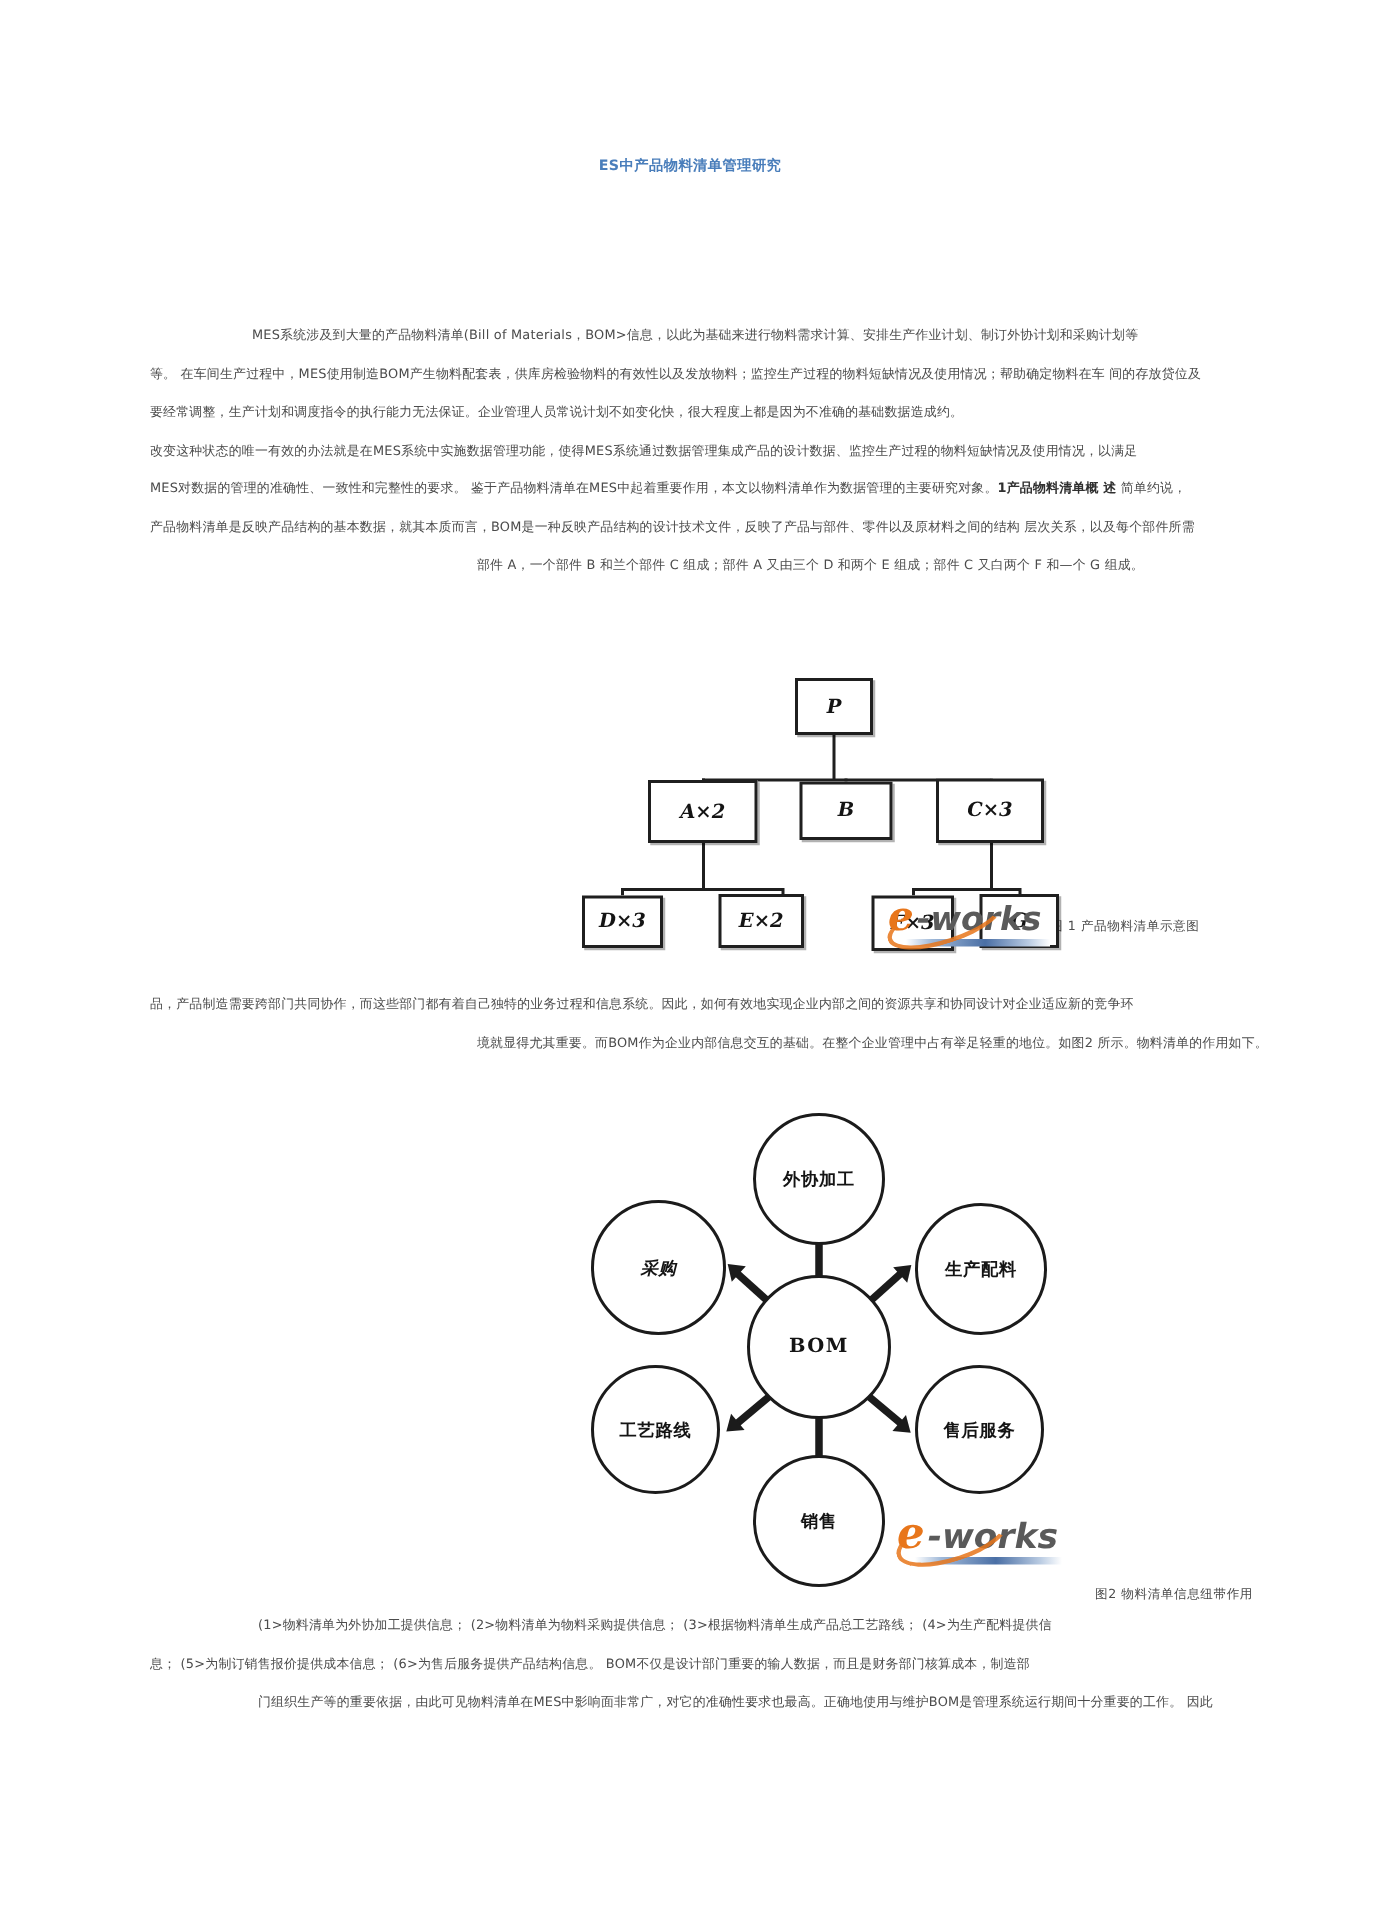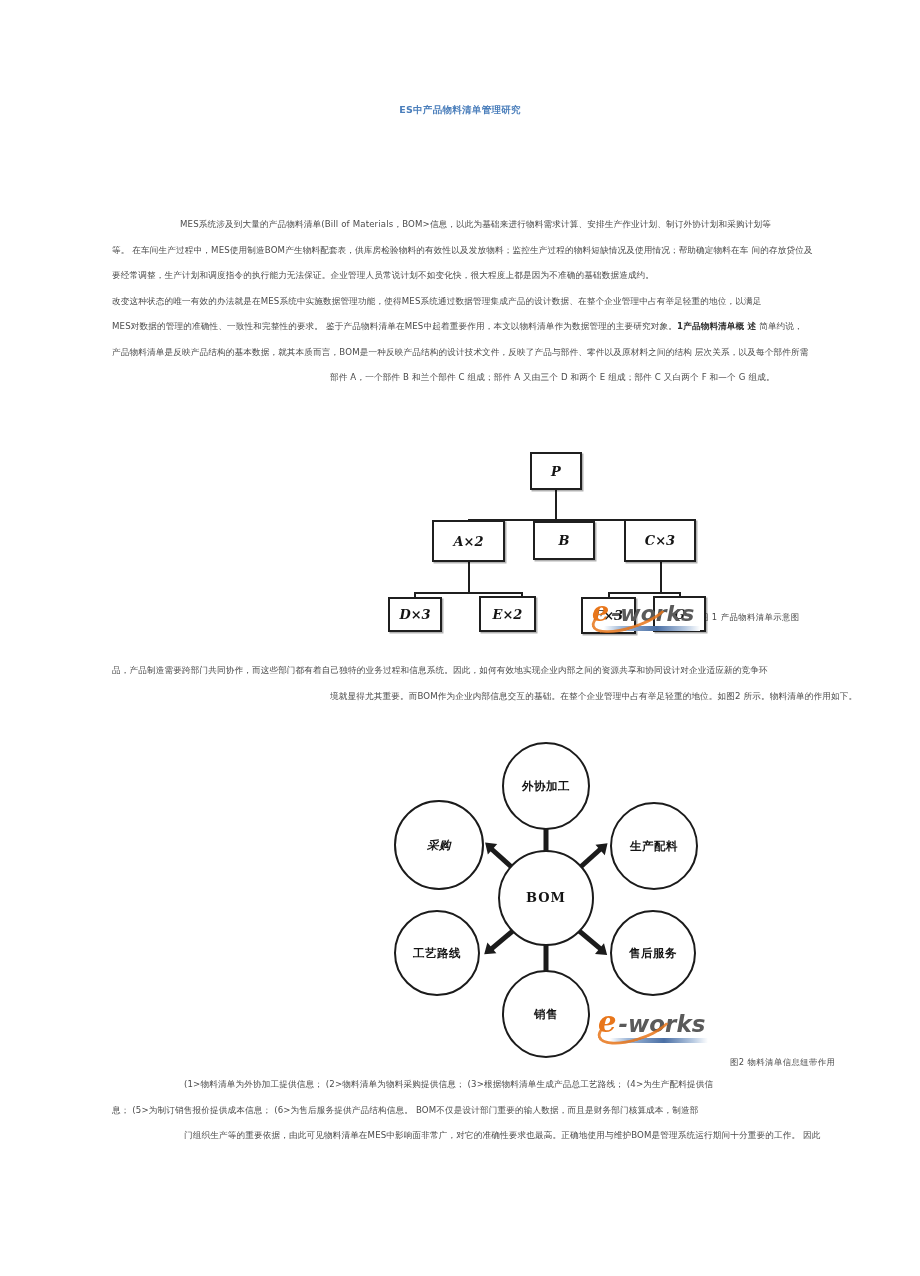--- a/index.html
+++ b/index.html
@@ -29,21 +29,21 @@
     text-align: center;
     font-size: 9.5px;
     letter-spacing: .3px;
     color: #4a7ebb;
     font-weight: 700;
   }
 
   
   .body-block {
     position: absolute;
-    left: 112px;
+    left: 100px;
     width: 722px;
   }
   .line {
     font-size: 8.6px;
     line-height: 25.5px;
     color: #4b4b4b;
     white-space: nowrap;
     letter-spacing: .15px;
   }
   .line.indent  { padding-left: 68px; }
@@ -188,21 +188,21 @@
 <body>
 
 <div id="page">
 
   <div id="doc-title">ES中产品物料清单管理研究</div>
 
   <div class="body-block" style="top:212px;">
     <div class="line indent">MES系统涉及到大量的产品物料清单(Bill of Materials，BOM&gt;信息，以此为基础来进行物料需求计算、安排生产作业计划、制订外协计划和采购计划等</div>
     <div class="line">等。 在车间生产过程中，MES使用制造BOM产生物料配套表，供库房检验物料的有效性以及发放物料；监控生产过程的物料短缺情况及使用情况；帮助确定物料在车 间的存放贷位及</div>
     <div class="line">要经常调整，生产计划和调度指令的执行能力无法保证。企业管理人员常说计划不如变化快，很大程度上都是因为不准确的基础数据造成约。</div>
-    <div class="line">改变这种状态的唯一有效的办法就是在MES系统中实施数据管理功能，使得MES系统通过数据管理集成产品的设计数据、在整个企业管理中占有举足轻重的地位，以满足</div>
+    <div class="line">改变这种状态的唯一有效的办法就是在MES系统中实施数据管理功能，使得MES系统通过数据管理集成产品的设计数据、监控生产过程的物料短缺情况及使用情况，以满足</div>
     <div class="line"><span>MES对数据的管理的准确性、一致性和完整性的要求。 鉴于产品物料清单在MES中起着重要作用，本文以物料清单作为数据管理的主要研究对象。</span><span class="b">1产品物料清单概 述</span><span> 简单约说，</span></div>
     <div class="line">产品物料清单是反映产品结构的基本数据，就其本质而言，BOM是一种反映产品结构的设计技术文件，反映了产品与部件、零件以及原材料之间的结构 层次关系，以及每个部件所需</div>
     <div class="line center-ish">部件 A，一个部件 B 和兰个部件 C 组成；部件 A 又由三个 D 和两个 E 组成；部件 C 又白两个 F 和—个 G 组成。</div>
   </div>
 
   <div id="fig1">
 
     <div class="conn v" style="left:185px; top:44px;  height:30px;"></div>
 
     <div class="conn h" style="left:98px;  top:73px;  width:193px;"></div>

